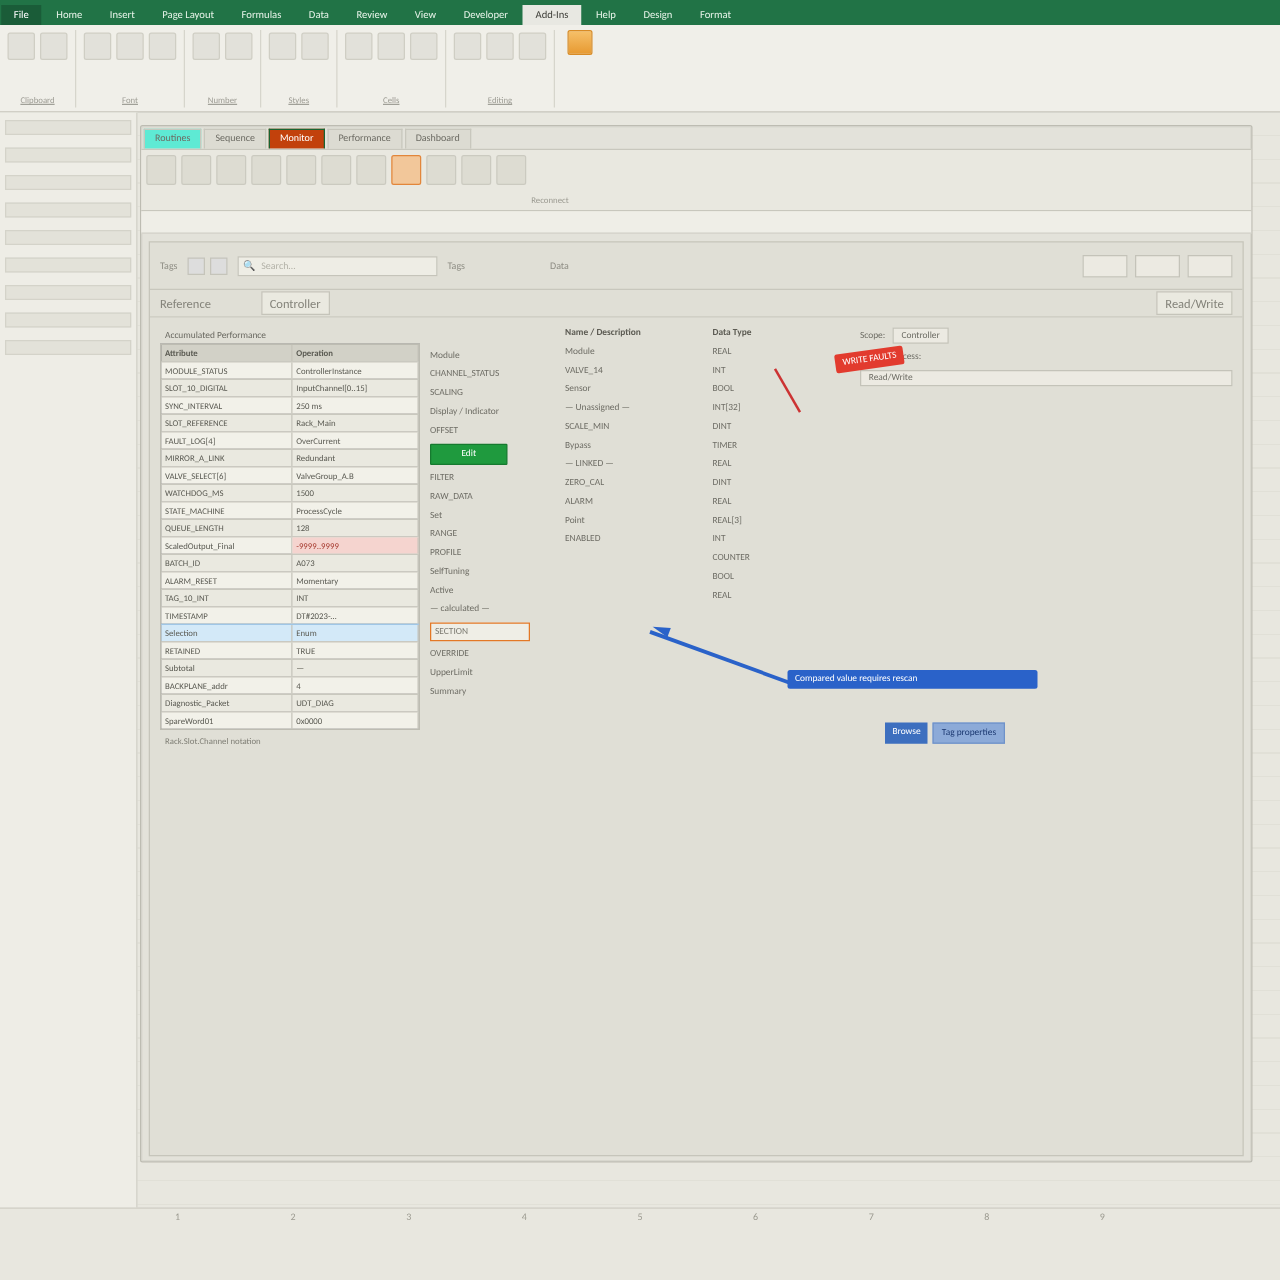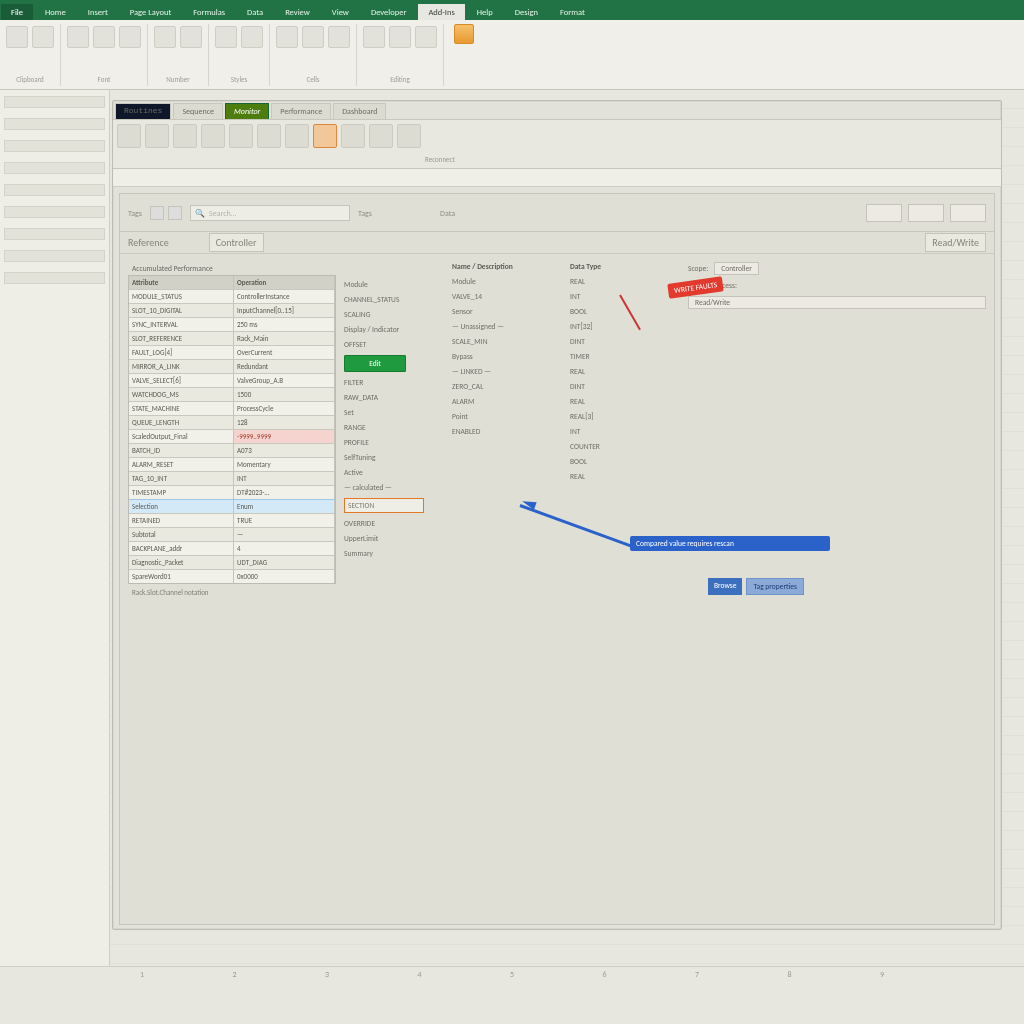--- a/index.html
+++ b/index.html
@@ -49,20 +49,21 @@
     color: #a0a098;
   }
   .ribbon-group {
     border-right: 1px solid #d6d5cc;
     padding: 2px 6px 2px 2px;
     display: flex;
     flex-direction: column;
     gap: 2px;
     height: 62px;
     justify-content: space-between;
+    text-decoration: underline;
   }
   .ribbon-group .ico-row { display:flex; gap:4px; }
   .ribbon-group .ghost-ico {
     width: 22px; height: 22px;
     background: #e2e1da;
     border: 1px solid #cfcec4;
     border-radius: 2px;
   }
   .ribbon-group .caption { font-size: 7px; color:#9d9c94; text-align:center; }
   .summary-box {
@@ -87,22 +88,22 @@
     border: 1px solid #bdbcb2;
     border-radius: 2px;
     box-shadow: 0 0 0 1px #d8d7ce inset;
     display:flex; flex-direction:column;
   }
   .inner-tabs {
     display:flex; gap:2px; padding:2px 2px 0 2px; height:18px;
     font-size:8px; color:#6d6c64;
   }
   .inner-tabs .tab { padding:2px 8px; background:#dcdbd2; border:1px solid #c8c7bd; border-bottom:none; cursor:default;}
-  .inner-tabs .tab.green { background:#4d7c0f; color:#fff; border-color:#186432;font-style:italic;}
-  .inner-tabs .tab.active { background:#0f172a;font-family:Liberation Mono, monospace; }
+  .inner-tabs .tab.green { background:#c2410c; color:#fff; border-color:#186432;}
+  .inner-tabs .tab.active { background:#5eead4; }
   .inner-ribbon {
     height: 50px;
     border-top:1px solid #c8c7bd;
     border-bottom:1px solid #c8c7bd;
     background:#e9e8e0;
     display:flex; gap:4px; padding:4px;
   }
   .inner-ribbon .ghost-ico {
     width:24px; height:24px; background:#dddcd2; border:1px solid #cbcac0; border-radius:2px;
   }

